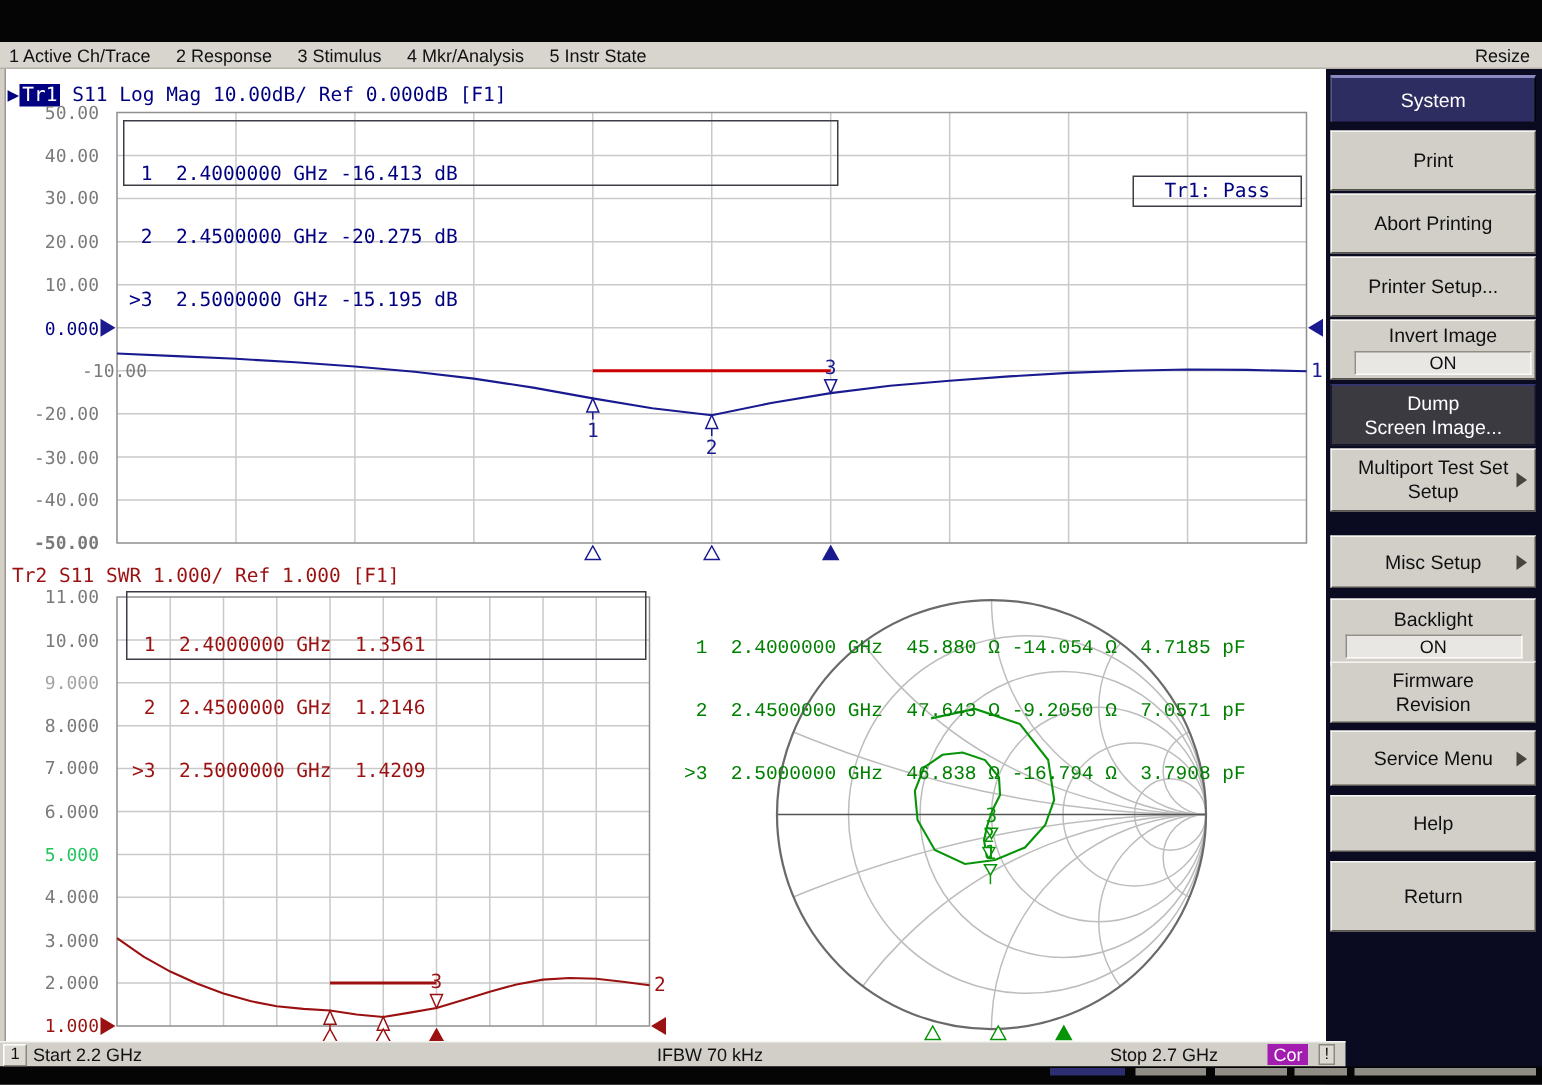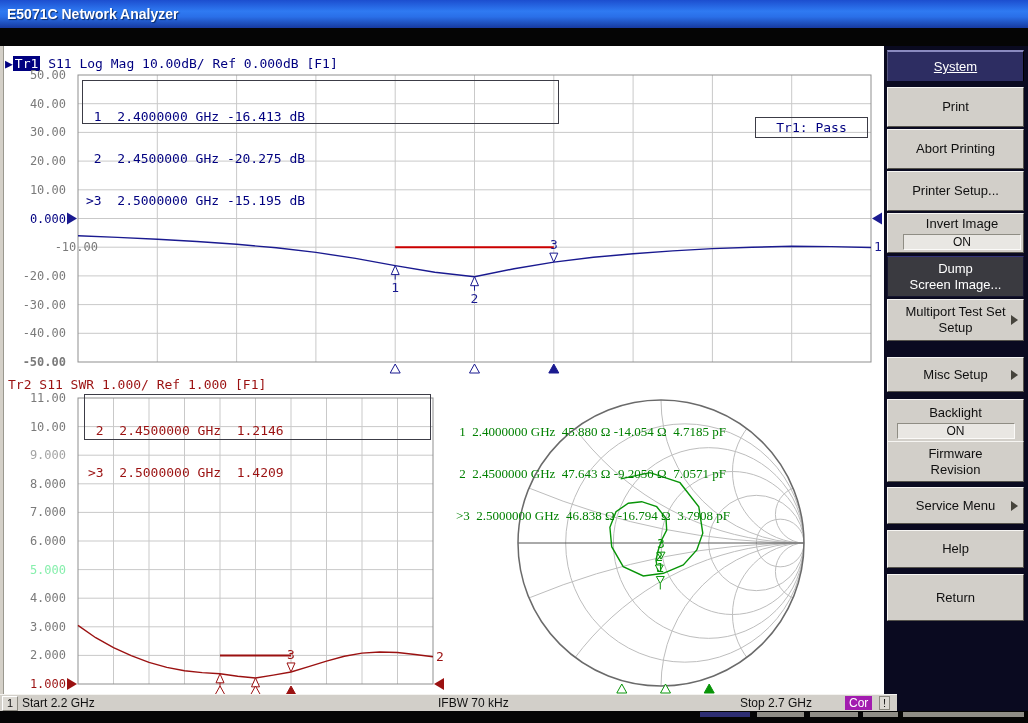--- a/index.html
+++ b/index.html
@@ -16,28 +16,28 @@
   .menubar .resize{margin-left:auto;margin-right:2px;}
   .screen{position:absolute;left:0;top:46px;width:884px;height:648px;background:#fff;}
   .leftedge{position:absolute;left:0;top:46px;width:3px;height:648px;background:#d4d0c8;border-right:1px solid #9a988f;}
   #plot{position:absolute;left:0;top:46px;width:884px;height:648px;pointer-events:none;}
   .hdr{position:absolute;font-family:"DejaVu Sans Mono",monospace;font-size:13px;white-space:pre;}
   .badge{background:#000080;color:#fff;padding:0 2px;}
   .tick{position:absolute;left:4px;width:62px;text-align:right;
         font-family:"DejaVu Sans Mono",monospace;font-size:12px;}
   .mbox{position:absolute;border:1px solid #3c3c46;font-family:"DejaVu Sans Mono",monospace;
         font-size:13px;line-height:14px;white-space:pre;padding:1px 0 0 3px;box-sizing:border-box;}
-  .mrows{position:absolute;font-family:Liberation Serif, serif;font-size:13px;line-height:14px;white-space:pre;}
+  .mrows{position:absolute;font-family:Liberation Mono, monospace;font-size:13px;line-height:14px;white-space:pre;}
   .passbox{position:absolute;left:755px;top:77px;width:113px;height:21px;border:1px solid #3c3c46;
         font-family:"DejaVu Sans Mono",monospace;font-size:13px;line-height:20px;color:#000080;
         text-align:center;box-sizing:border-box;margin-top:40px;}
   .sidebar{position:absolute;left:884px;top:46px;width:144px;height:677px;background:#0a0a20;}
   .syshdr{position:absolute;left:3px;top:4px;width:137px;height:31px;background:#2d2d62;
         border-top:2px solid #8a8ac0;border-left:1px solid #55557e;border-right:1px solid #000;
-        color:#fff;font-size:13px;display:flex;align-items:center;justify-content:center;box-sizing:border-box;text-decoration:underline;}
+        color:#fff;font-size:13px;display:flex;align-items:center;justify-content:center;box-sizing:border-box;}
   .skey{position:absolute;left:3px;width:137px;background:#d2cfc9;box-sizing:border-box;
         border:1px solid #55534c;border-top-color:#f6f5f2;border-left-color:#f6f5f2;
         color:#101010;font-size:13px;display:flex;flex-direction:column;align-items:center;
         justify-content:center;text-align:center;cursor:default;line-height:16px;}
   .skey.dark{background:#3a3a40;color:#fff;border-color:#15152e;border-top-color:#34347a;}
   .toggle{width:118px;height:16px;background:#e9e7e3;border:1px solid #8f8d84;
         border-bottom-color:#fbfaf8;border-right-color:#fbfaf8;font-size:12px;line-height:14px;
         text-align:center;margin-top:2px;box-sizing:border-box;}
   .arrow{position:absolute;right:5px;top:50%;margin-top:-5px;width:0;height:0;
         border-left:7px solid #46443c;border-top:5px solid transparent;border-bottom:5px solid transparent;}
@@ -52,24 +52,29 @@
   .exclbox{position:absolute;left:879px;top:1px;background:#dcd9d3;border:1px solid #8a887f;
         padding:0 3px;height:12px;line-height:12px;font-size:11px;}
   .bottomstrip{position:absolute;left:0;top:711px;width:1028px;height:12px;background:#050505;}
   .sliver{position:absolute;top:1px;height:5px;}
 </style>
 </head>
 <body>
 
 <div class="root">
 
-  <div class="titlebar">
-    <span>E5071C Network Analyzer</span>
-  </div>
-
+
+  <div class="menubar">
+    <span class="mi">1 Active Ch/Trace</span>
+    <span class="mi">2 Response</span>
+    <span class="mi">3 Stimulus</span>
+    <span class="mi">4 Mkr/Analysis</span>
+    <span class="mi">5 Instr State</span>
+    <span class="resize">Resize</span>
+  </div>
 
   <div class="screen"></div>
   <div class="leftedge"></div>
 
   <svg id="plot" viewBox="0 46 884 648">
       <g>
         <line x1="157.3" y1="75" x2="157.3" y2="362" stroke="#c9c9c9"></line>
         <line x1="78" y1="103.7" x2="871" y2="103.7" stroke="#c9c9c9"></line>
         <line x1="236.6" y1="75" x2="236.6" y2="362" stroke="#c9c9c9"></line>
         <line x1="78" y1="132.4" x2="871" y2="132.4" stroke="#c9c9c9"></line>
@@ -187,20 +192,21 @@
     <div> 1  2.4000000 GHz -16.413 dB</div>
     <div> 2  2.4500000 GHz -20.275 dB</div>
     <div>&gt;3  2.5000000 GHz -15.195 dB</div>
   </div>
 
   <div class="passbox">Tr1: Pass</div>
 
   <div class="hdr" style="left:8px;top:377px;color:#9b1111;"><span>Tr2 S11 SWR 1.000/ Ref 1.000 [F1]</span></div>
 
   <div class="mbox" style="left:84px;top:394px;width:347px;height:46px;color:#9b1111;">
+    <div> 1  2.4000000 GHz  1.3561</div>
     <div> 2  2.4500000 GHz  1.2146</div>
     <div>&gt;3  2.5000000 GHz  1.4209</div>
   </div>
 
   <div class="mrows" style="left:456px;top:397px;color:#008000;">
     <div> 1  2.4000000 GHz  45.880 Ω -14.054 Ω  4.7185 pF</div>
     <div> 2  2.4500000 GHz  47.643 Ω -9.2050 Ω  7.0571 pF</div>
     <div>&gt;3  2.5000000 GHz  46.838 Ω -16.794 Ω  3.7908 pF</div>
   </div>
 
@@ -215,21 +221,21 @@
       <div class="tick" style="top: 268.9px; color: rgb(122, 122, 122);">-20.00</div>
       <div class="tick" style="top: 297.6px; color: rgb(122, 122, 122);">-30.00</div>
       <div class="tick" style="top: 326.3px; color: rgb(122, 122, 122);">-40.00</div>
       <div class="tick" style="top: 355px; color: rgb(122, 122, 122); font-weight: bold;">-50.00</div>
       <div class="tick" style="top: 391px; color: rgb(122, 122, 122);">11.00</div>
       <div class="tick" style="top: 419.6px; color: rgb(122, 122, 122);">10.00</div>
       <div class="tick" style="top: 448.2px; color: #a3a3a3;">9.000</div>
       <div class="tick" style="top: 476.8px; color: rgb(122, 122, 122);">8.000</div>
       <div class="tick" style="top: 505.4px; color: rgb(122, 122, 122);">7.000</div>
       <div class="tick" style="top: 534px; color: rgb(122, 122, 122);">6.000</div>
-      <div class="tick" style="top: 562.6px; color: #86efac;">5.000</div>
+      <div class="tick" style="top: 562.6px; color: #22c55e;">5.000</div>
       <div class="tick" style="top: 591.2px; color: rgb(122, 122, 122);">4.000</div>
       <div class="tick" style="top: 619.8px; color: rgb(122, 122, 122);">3.000</div>
       <div class="tick" style="top: 648.4px; color: rgb(122, 122, 122);">2.000</div>
       <div class="tick" style="top: 677px; color: rgb(155, 17, 17);">1.000</div>
     </div>
 
   <div class="sidebar">
     <div class="syshdr">System</div>
     <div id="softkeys">
         <div class="skey" style="top: 41px; height: 40px;">

